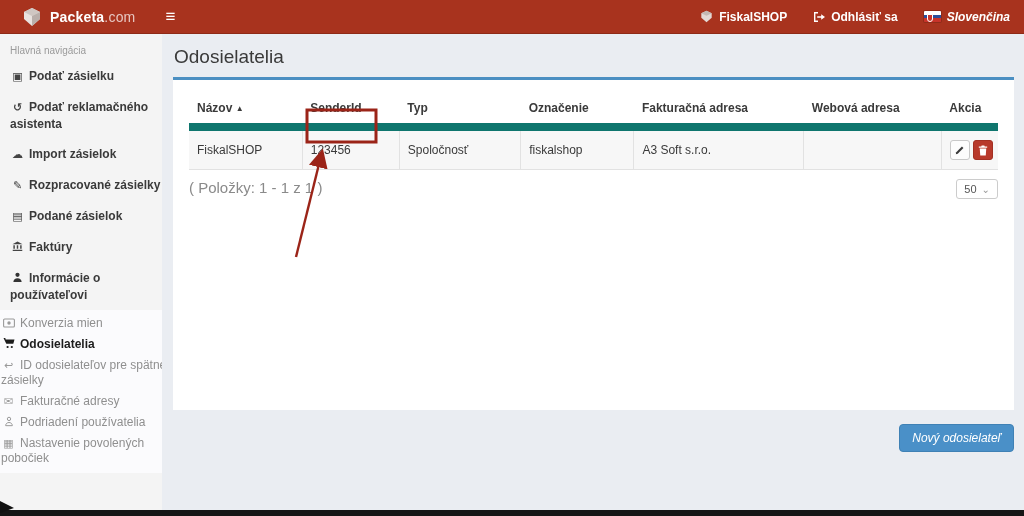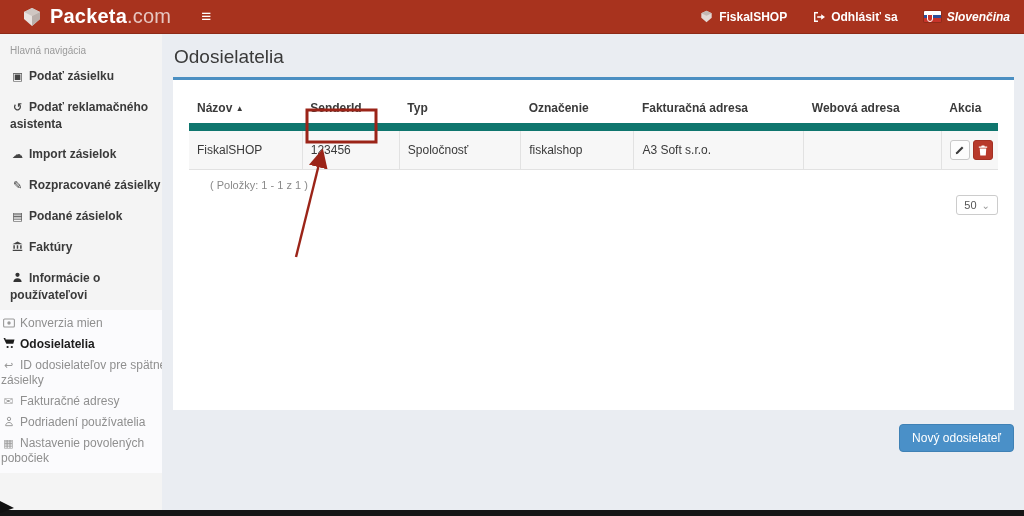--- a/index.html
+++ b/index.html
@@ -10,21 +10,21 @@
     background:#eaedf2; color:#3a3a3a;
   }
 
   
   .topbar {
     position:absolute; top:0; left:0; right:0; height:34px;
     background:#a8331e; border-bottom:1px solid #8e2a17;
     display:flex; align-items:center; color:#fff;
   }
   .brand { display:flex; align-items:center; margin-left:22px; cursor:pointer; }
-  .brand-text { font-size:20px; margin-left:8px; letter-spacing:.2px; }
+  .brand-text { font-size:14px; margin-left:8px; letter-spacing:.2px; }
   .brand-text b { font-weight:bold; }
   .brand-suffix { color:rgba(255,255,255,.72); font-weight:normal; }
   .hamburger { margin-left:30px; font-size:17px; line-height:1; cursor:pointer; color:#fff; }
   .topbar-right { margin-left:auto; display:flex; align-items:center; gap:26px; padding-right:14px; font-size:12px; }
   .top-link { display:flex; align-items:center; gap:6px; cursor:pointer; font-weight:bold; }
   .flag { width:17px; height:11px; border-radius:1px; overflow:hidden; position:relative;
           background:linear-gradient(#fff 33%, #2a4d9b 33%, #2a4d9b 66%, #c8332a 66%); box-shadow:0 0 0 1px rgba(0,0,0,.15);}
   .flag::after { content:""; position:absolute; left:3px; top:3px; width:4px; height:6px;
           background:#c8332a; border:1px solid #fff; border-radius:0 0 3px 3px; }
   .lang-label { font-style:italic; font-weight:bold; }
@@ -65,28 +65,29 @@
     border-bottom:1px solid #e2e2e2; border-right:1px solid #e2e2e2;
     overflow:hidden; white-space:nowrap;
   }
   table.senders td:last-child { border-right:none; }
   th.col-akcia, td.col-akcia { text-align:center; }
   .action-btn { display:inline-flex; width:20px; height:20px; align-items:center; justify-content:center;
                 border-radius:3px; cursor:pointer; vertical-align:middle; }
   .btn-edit { background:#fdfdfd; border:1px solid #c9c9c9; margin-right:3px; }
   .btn-delete { background:#b8392b; border:1px solid #a33023; }
   .pagination-row { display:flex; justify-content:space-between; align-items:flex-start; margin-top:9px; }
-  .pagination-label { font-size:11px; color:#8a8a8a;margin-left:21px; }
+  .pagination-label { font-size:15px; color:#8a8a8a; }
   .page-size { display:inline-flex; align-items:center; gap:5px; border:1px solid #ccc; border-radius:3px;
-               background:#fff; padding:3px 7px; font-size:11px; color:#555; cursor:pointer;margin-top:16px; }
+               background:#fff; padding:3px 7px; font-size:11px; color:#555; cursor:pointer; }
   .page-size .chev-down { color:#999; font-size:10px; line-height:5px; }
   .new-sender-btn {
     position:absolute; right:10px; top:390px; background:#4a90c8; border:1px solid #3f81b5;
     color:#fff; font-size:12px; padding:6px 12px; border-radius:4px; cursor:pointer;
     font-family:"Liberation Sans", sans-serif;
+    font-style:italic;
   }
 
   
   .annot-overlay { position:absolute; top:0; left:0; width:1024px; height:516px; pointer-events:none; z-index:50; }
   .bottom-strip { position:absolute; left:0; right:0; bottom:0; height:6px; background:#151515; z-index:40; }
 </style>
 </head>
 <body>
 
 <div class="topbar">

